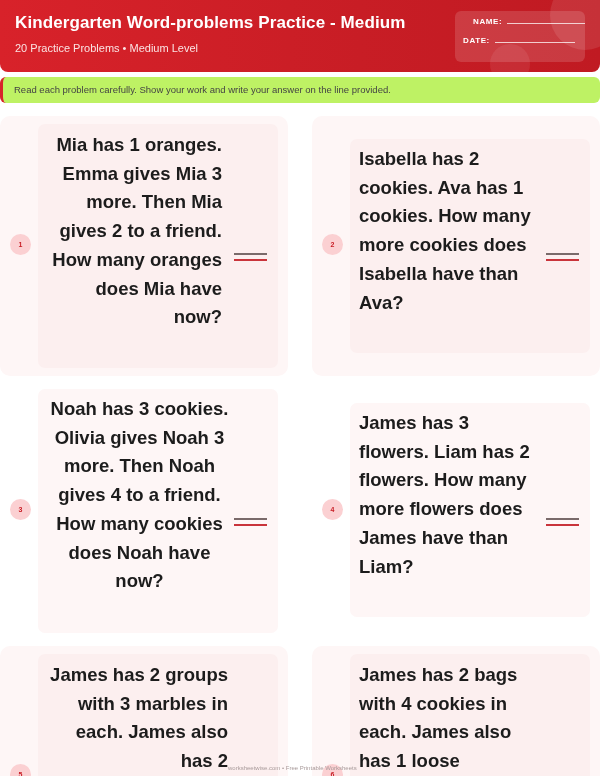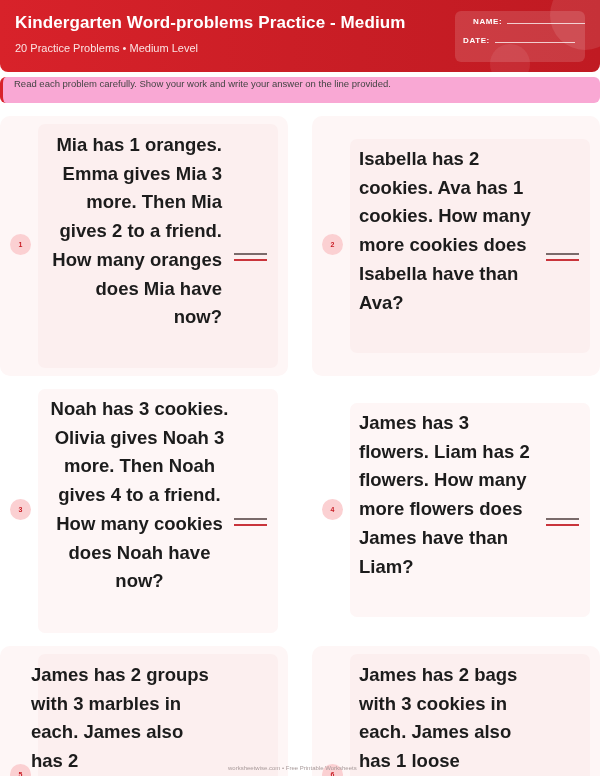--- a/index.html
+++ b/index.html
@@ -20,22 +20,22 @@
     position: absolute; left: 455px; top: 11px; width: 130px; height: 51px;
     background: rgba(255,255,255,0.14); border-radius: 6px;
   }
   .namebox .row { position: absolute; left: 8px; font-size: 8px; font-weight: bold; color: #fff; letter-spacing: 0.6px; display: flex; align-items: flex-end; }
   .namebox .row .line { display: inline-block; height: 1px; background: rgba(255,255,255,0.75); margin-left: 5px; margin-bottom: 2px; }
   .namebox .r1 { top: 6px; margin-left: 10px; }
   .namebox .r2 { top: 25px; }
 
   .instr {
     position: absolute; left: 0; top: 77px; width: 600px; height: 26px;
-    background: #f9a8d4; border-left: 3px solid #d8222a; border-radius: 6px;
-    font-size: 9.5px; color: #444; padding: 1px 0 0 11px;
+    background: #bef264; border-left: 3px solid #d8222a; border-radius: 6px;
+    font-size: 9.5px; color: #444; padding: 7px 0 0 11px;
   }
 
   .card { position: absolute; border-radius: 10px; }
   .card.tint { background: #fef6f6; }
   .card.plain { background: #ffffff; }
   .badge {
     position: absolute; width: 21px; height: 21px; border-radius: 50%;
     background: #fbd0d2; color: #c81d25; font-size: 7px; font-weight: bold;
     display: flex; align-items: center; justify-content: center;
   }
@@ -109,22 +109,22 @@
   <div class="qtext" style="left:47px;top:28px;width:185px;">James has 3 flowers. Liam has 2 flowers. How many more flowers does James have than Liam?</div>
   <div class="ans" style="left:234px;top:137px;">
     <div class="l1"></div>
       <div class="l2"></div>
   </div>
 </div>
 
 <div class="card tint" style="left:0;top:646px;width:288px;height:140px;">
   <div class="badge" style="left:10px;top:118px;">5</div>
   <div class="qbox" style="left:38px;top:8px;width:240px;height:140px;"></div>
-  <div class="qtext" style="left:31px;top:15px;width:185px;">James has 2 groups with 3 marbles in each. James also has 2</div>
+  <div class="qtext" style="left:43px;top:15px;width:185px;text-align:right;">James has 2 groups with 3 marbles in each. James also has 2</div>
 </div>
 
 <div class="card tint" style="left:312px;top:646px;width:288px;height:140px;">
   <div class="badge" style="left:10px;top:118px;">6</div>
   <div class="qbox" style="left:38px;top:8px;width:240px;height:140px;"></div>
-  <div class="qtext" style="left:47px;top:15px;width:185px;">James has 2 bags with 3 cookies in each. James also has 1 loose</div>
+  <div class="qtext" style="left:47px;top:15px;width:185px;">James has 2 bags with 4 cookies in each. James also has 1 loose</div>
 </div>
 
 <div class="footer">worksheetwise.com • Free Printable Worksheets</div>
 
 </body></html>

